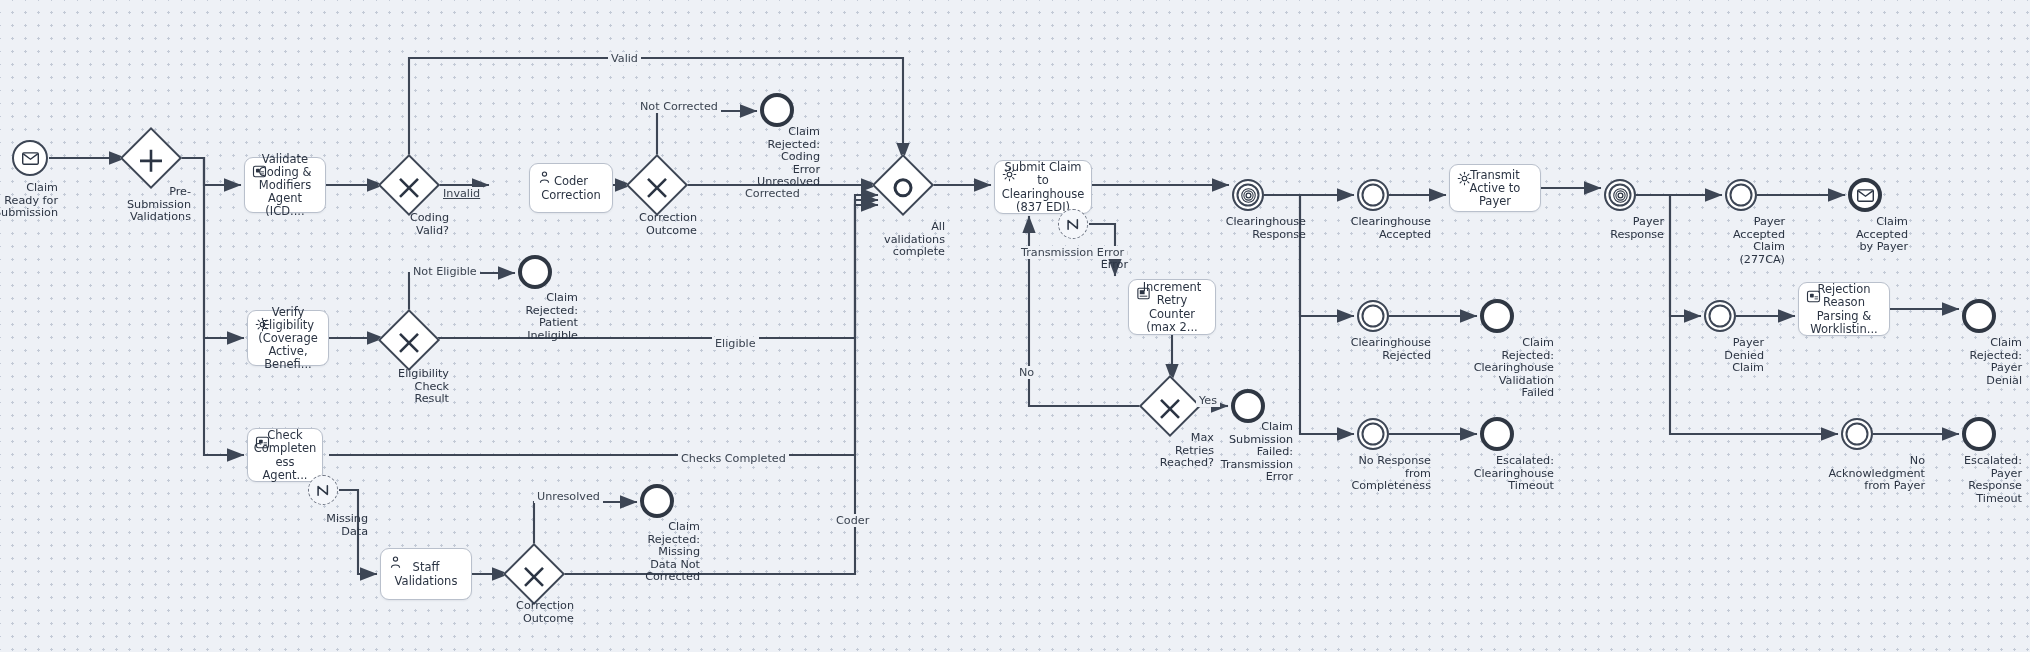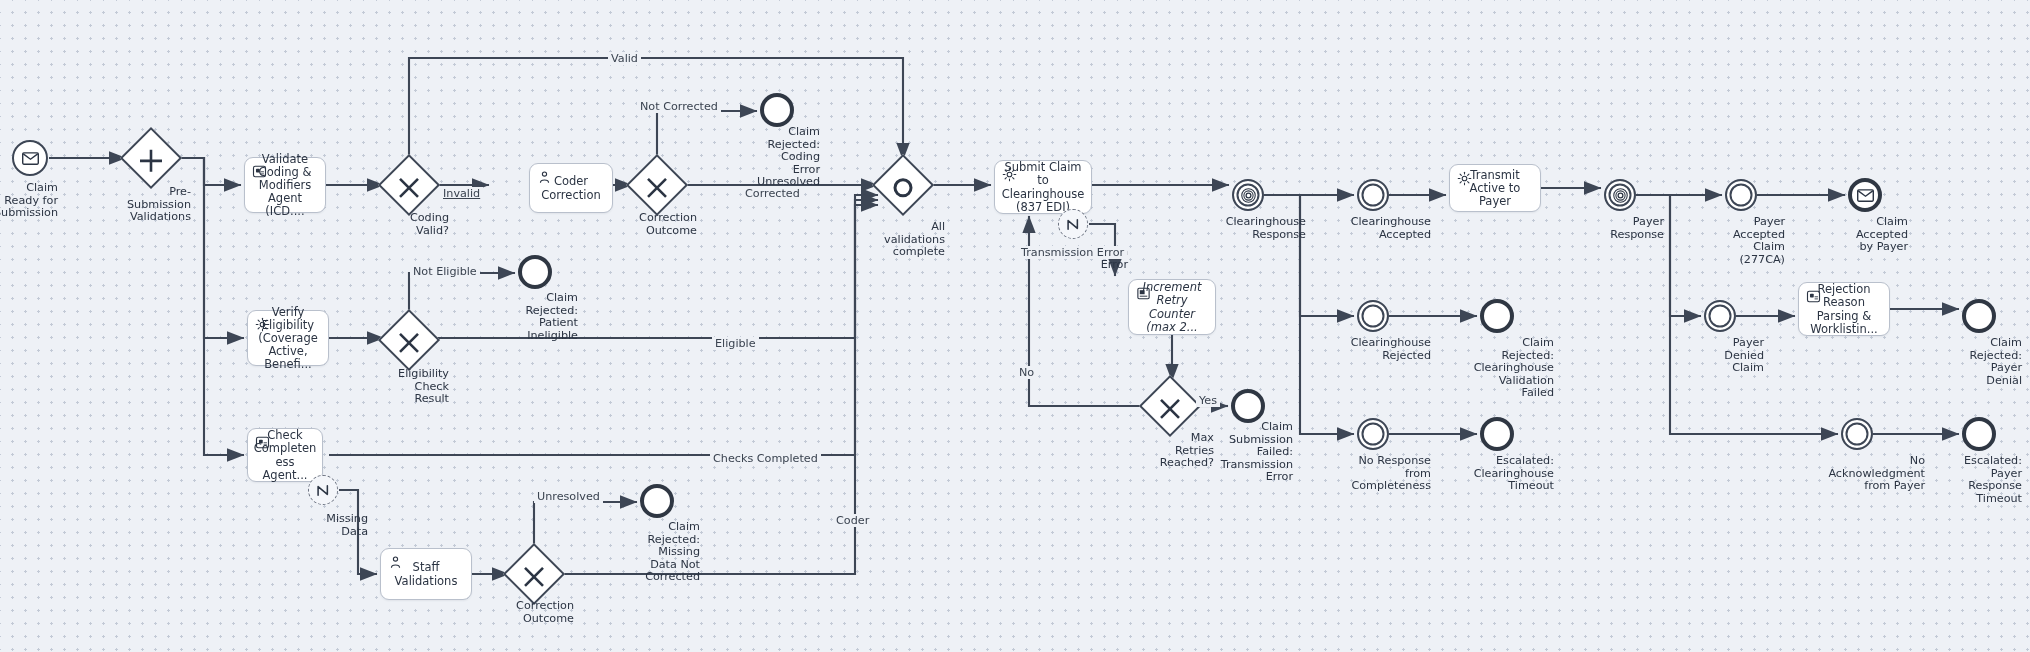--- a/index.html
+++ b/index.html
@@ -286,21 +286,21 @@
           </svg></span>
         <span class="task-label">Submit Claim to Clearinghouse (837 EDI)</span>
       </div>
       <div class="node ev ev-bound" style="left: 1058px; top: 209px;">
         <svg class="ev-icon" viewBox="0 0 22 22">
           <path d="M4,17 L4,6 L16,16 L16,5" fill="none" stroke="#2b3443" stroke-width="2" stroke-linecap="round" stroke-linejoin="round"></path>
         </svg>
       </div>
       <div class="cap" style="left: 1018px; top: 246px; width: 110px;">Transmission
 Error</div>
-      <div class="node task" style="left: 1128px; top: 279px; width: 88px; height: 56px; font-style: italic;">
+      <div class="node task" style="left: 1128px; top: 279px; width: 88px; height: 56px;">
         <span class="task-icon"><svg viewBox="0 0 20 20">
             <rect x="2.5" y="3" width="15" height="14" rx="1.6" fill="none" stroke="#2b3443" stroke-width="1.5"></rect>
             <rect x="5" y="5.6" width="6.5" height="5.4" fill="#2b3443"></rect>
             <path d="M5,13.6 L15,13.6" stroke="#2b3443" stroke-width="1.3"></path>
           </svg></span>
         <span class="task-label">Increment Retry Counter (max 2...</span>
       </div>
       <div class="node gw" style="left: 1148px; top: 384px;">
         <div class="gw-inner">
           <svg class="gw-glyph" viewBox="0 0 26 26">
@@ -483,17 +483,17 @@
   <div id="label-layer">
       <div class="edge-label" style="left: 608px; top: 52px; text-align: center;">Valid</div>
       <div class="edge-label" style="left: 440px; top: 187px; text-decoration: underline;">Invalid</div>
       <div class="edge-label" style="left: 637px; top: 100px;">Not Corrected</div>
       <div class="edge-label" style="left: 742px; top: 187px;">Corrected</div>
       <div class="edge-label" style="left: 1018px; top: 246px;">Transmission Error</div>
       <div class="edge-label" style="left: 1016px; top: 366px;">No</div>
       <div class="edge-label" style="left: 1196px; top: 394px;">Yes</div>
       <div class="edge-label" style="left: 410px; top: 265px;">Not Eligible</div>
       <div class="edge-label" style="left: 712px; top: 337px;">Eligible</div>
-      <div class="edge-label" style="left: 678px; top: 452px; margin-left: 32px;">Checks Completed</div>
+      <div class="edge-label" style="left: 678px; top: 452px;">Checks Completed</div>
       <div class="edge-label" style="left: 534px; top: 490px;">Unresolved</div>
       <div class="edge-label" style="left: 833px; top: 514px;">Coder</div>
     </div>
 </div>
 
 </body></html>

